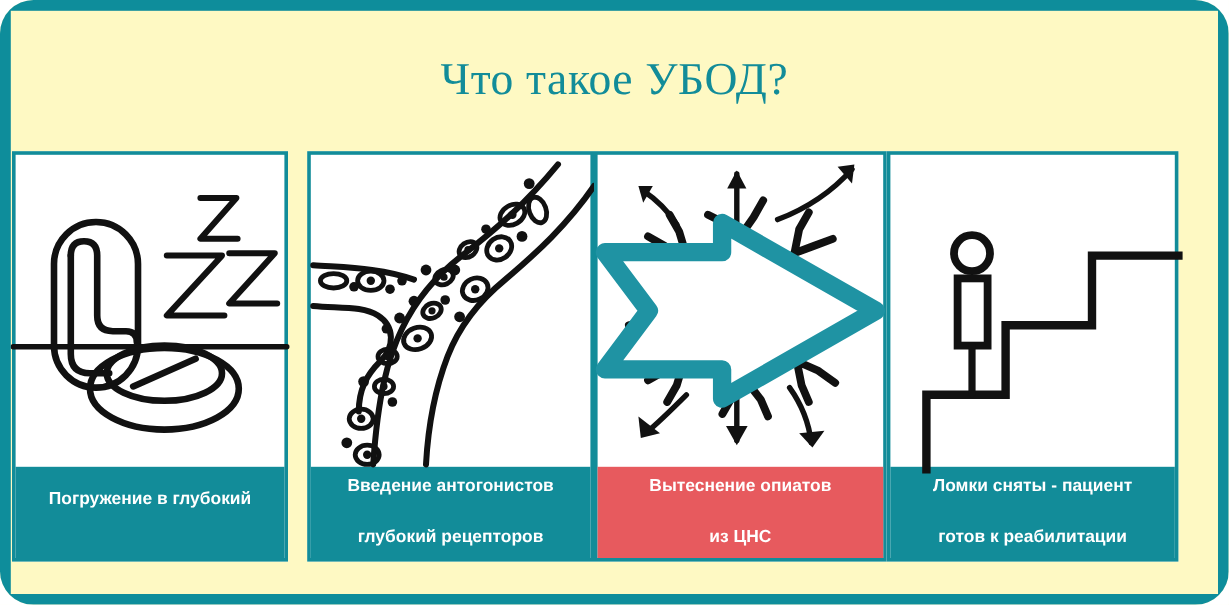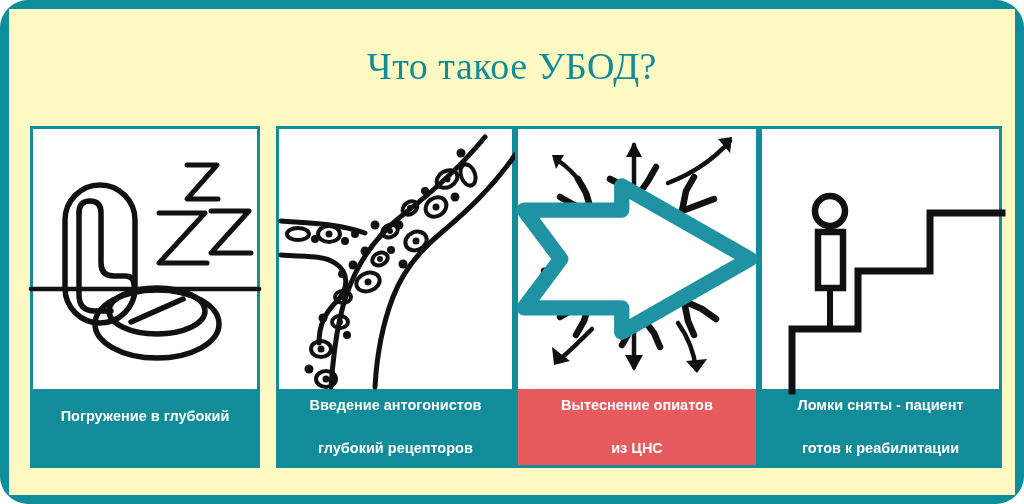--- a/index.html
+++ b/index.html
@@ -36,21 +36,21 @@
     font-family: "Liberation Serif", serif;
     font-size: 38px;
     font-weight: 400;
     color: #128C99;
     letter-spacing: 0.5px;
     white-space: nowrap;
   }
   
   .panels {
     position: absolute;
-    left: 30px;
+    left: 10px;
     top: 126px;
     width: 972px;
     height: 342px;
   }
   .panel {
     position: absolute;
     top: 0;
     height: 342px;
     box-sizing: border-box;
     border: 3px solid #128C99;

